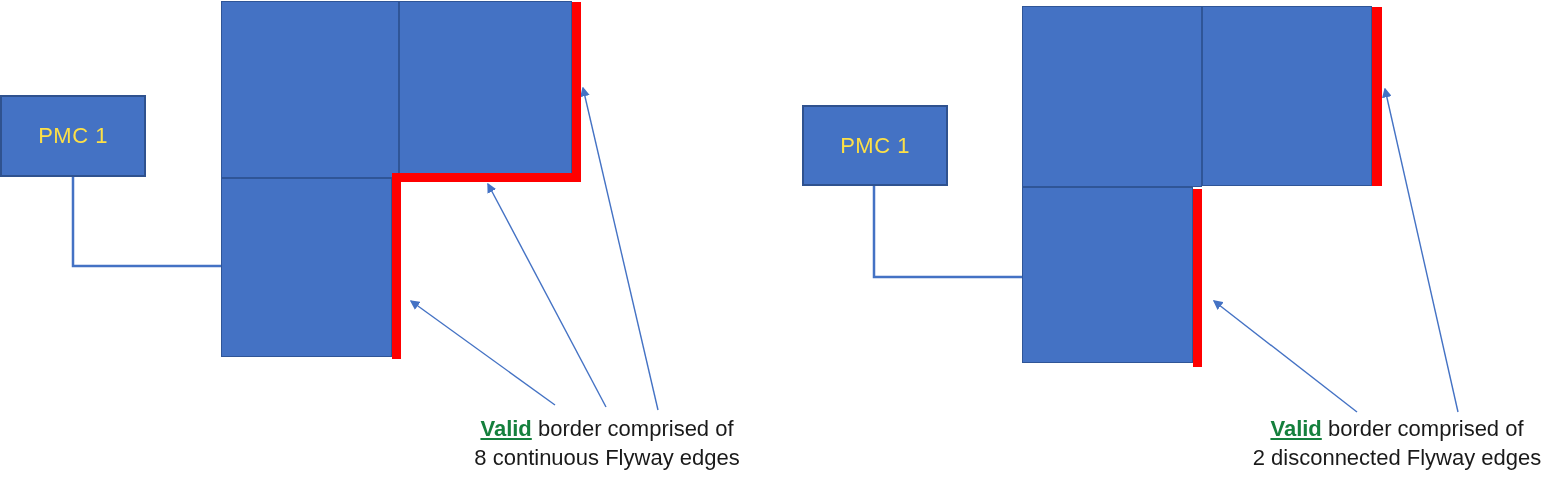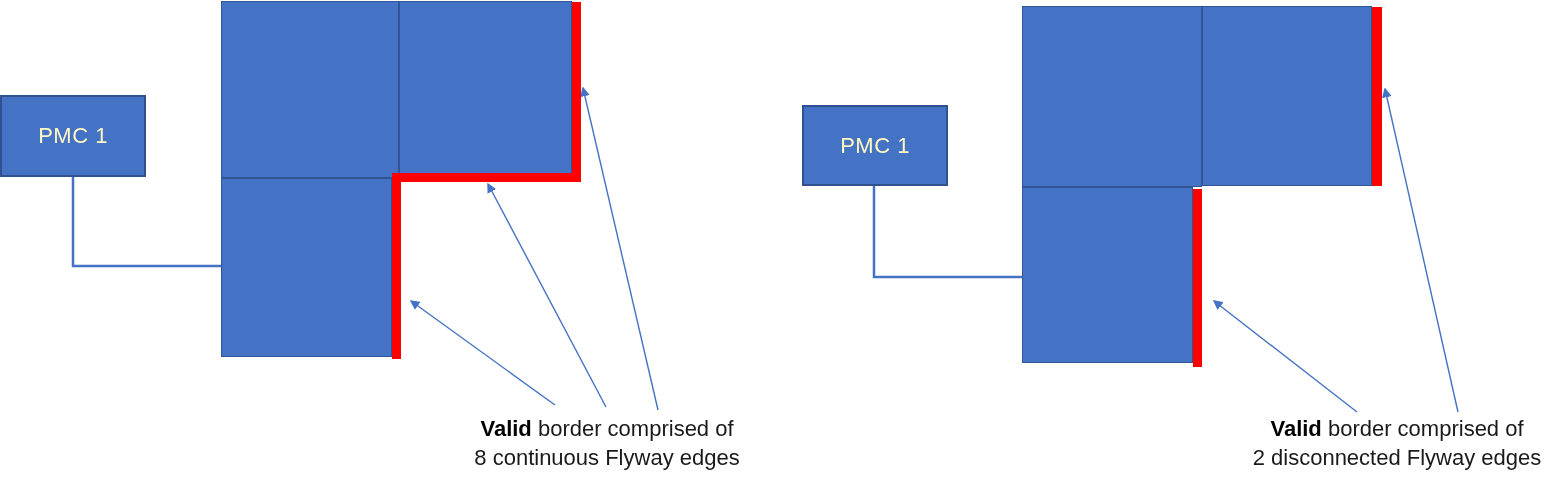--- a/index.html
+++ b/index.html
@@ -28,21 +28,21 @@
     stroke-width: 1.4;
   }
   .pmc {
     position: absolute;
     background: #4472C4;
     border: 2px solid #2F528F;
     box-sizing: border-box;
     display: flex;
     align-items: center;
     justify-content: center;
-    color: #fef9c3;
+    color: #fde047;
     font-size: 22px;
     letter-spacing: 0.5px;
   }
   .cell {
     position: absolute;
     background: #4472C4;
     border: 1px solid #2F5597;
     box-sizing: border-box;
   }
   .redbar {
@@ -52,22 +52,23 @@
   .caption {
     position: absolute;
     width: 320px;
     text-align: center;
     color: #1a1a1a;
     font-size: 22px;
     line-height: 29px;
     white-space: nowrap;
   }
   .valid-word {
-    color: #000000;
+    color: #15803d;
     font-weight: bold;
+    text-decoration: underline;
   }
 </style>
 </head>
 <body>
 
 <div class="canvas">
 
   <svg class="overlay" viewBox="0 0 1553 486">
     <defs>
       <marker id="arrowhead" viewBox="0 0 10 10" refX="8.5" refY="5" markerWidth="7" markerHeight="7" orient="auto-start-reverse">

